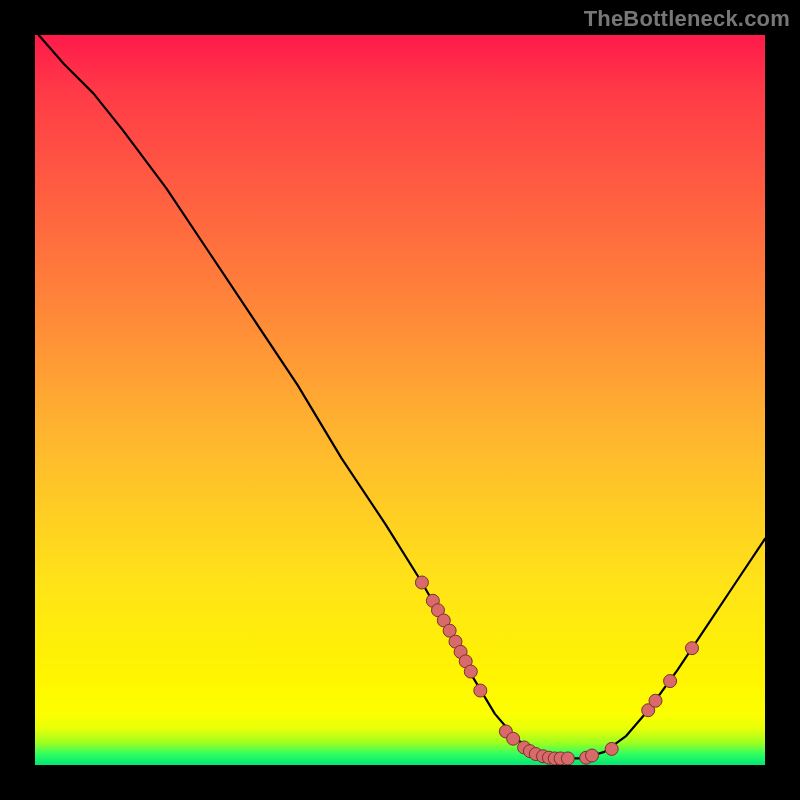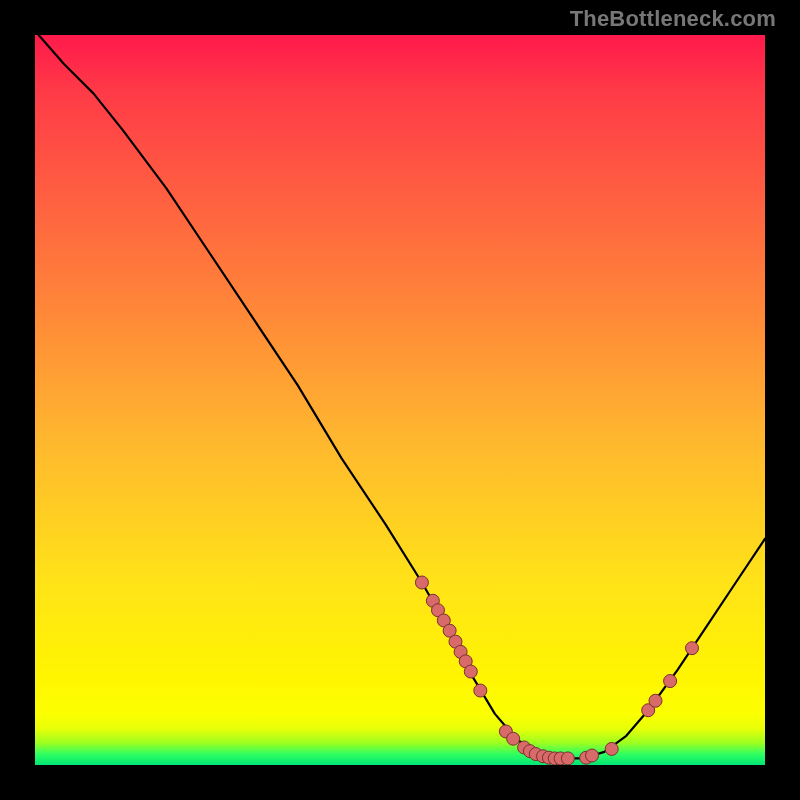--- a/index.html
+++ b/index.html
@@ -6,21 +6,21 @@
   html, body { width: 800px; height: 800px; overflow: hidden; background: #000; }
   .frame {
     position: relative;
     width: 800px;
     height: 800px;
     background: #000;
   }
   .watermark {
     position: absolute;
     top: 6px;
-    right: 24px;
+    right: 10px;
     font-family: Arial, Helvetica, sans-serif;
     font-size: 22px;
     font-weight: bold;
     color: #777;
     letter-spacing: 0.2px;
     z-index: 5;
   }
   .plot {
     position: absolute;
     left: 35px;

